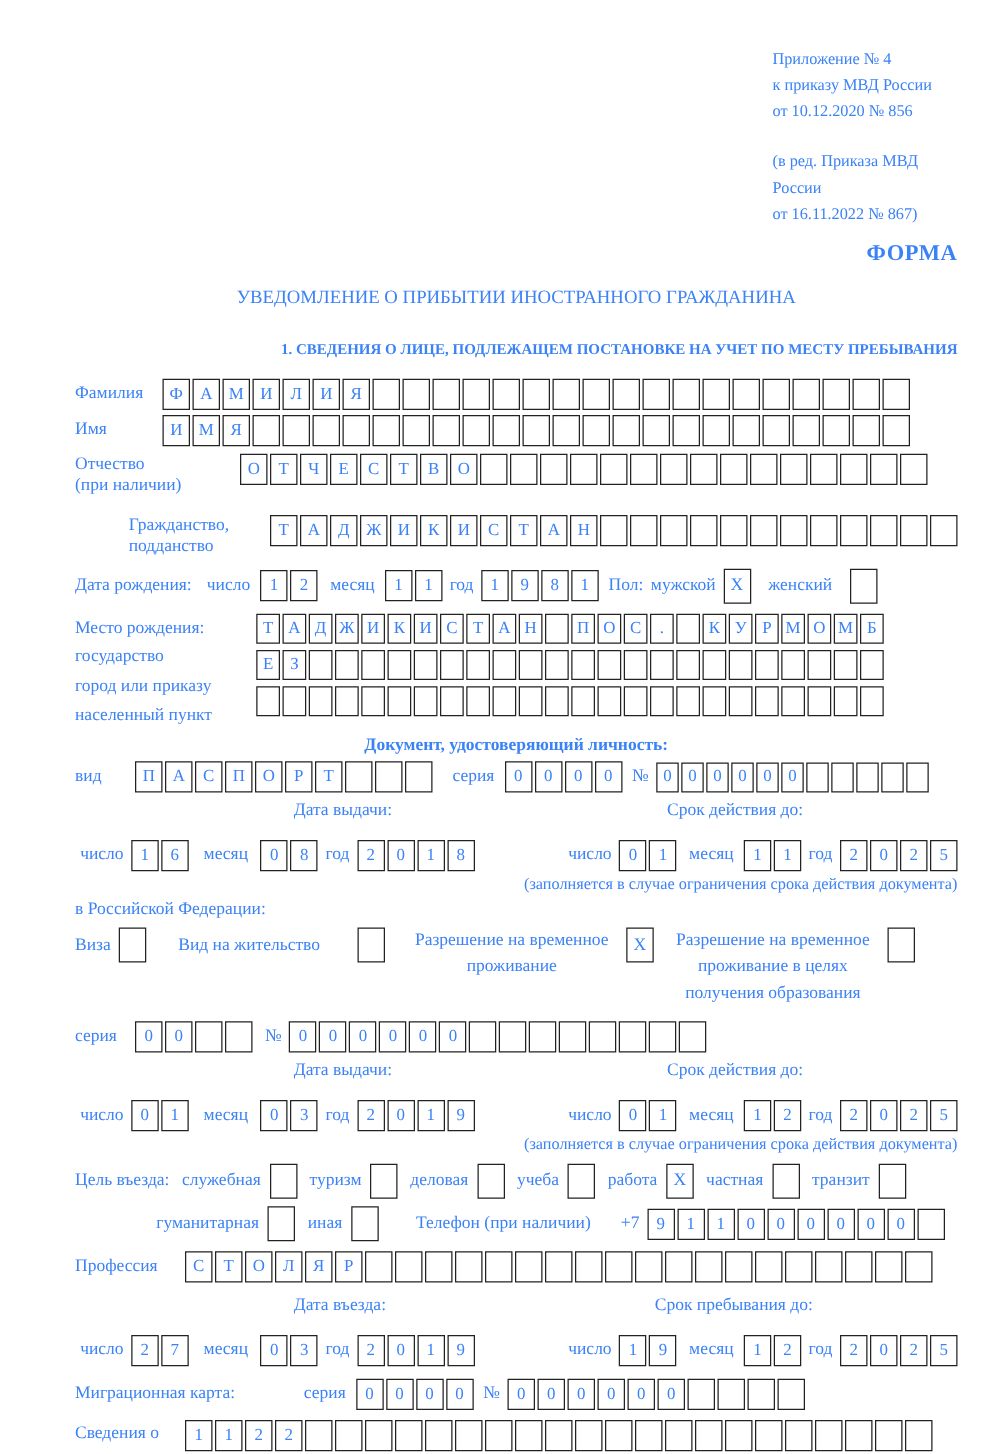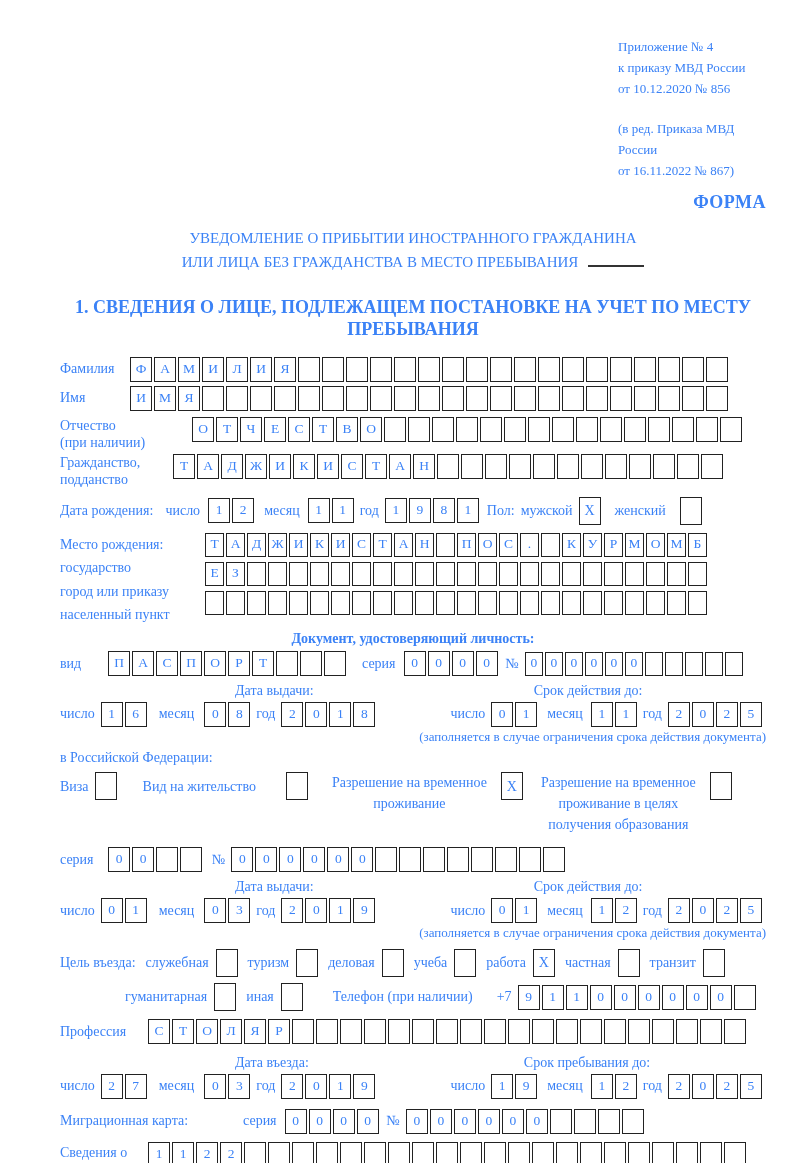--- a/index.html
+++ b/index.html
@@ -7,35 +7,35 @@
     width:800px;height:1163px;box-sizing:border-box;
     padding:36px 34px 0 60px;overflow:hidden;position:relative;
     font-family:"Liberation Serif","DejaVu Serif",serif;color:#3b82f6;
     font-size:14px;line-height:1.25;background:#fff;
   }
   .appendix{margin-left:558px;font-size:13px;line-height:21px;}
   .appendix .grp2{margin-top:19px;}
   .forma{font-weight:bold;text-align:right;font-size:18px;margin-top:10px;letter-spacing:.5px;}
   .title{font-weight:normal;text-align:center;font-size:15px;line-height:24px;margin-top:12px;}
   .blank-line{display:inline-block;width:56px;border-bottom:2px solid #333;margin-left:10px;}
-  .sec-head{font-weight:bold;text-align:center;font-size:18px;margin-top:22px;}
+  .sec-head{font-weight:bold;text-align:right;font-size:12px;margin-top:22px;}
   .row{display:flex;align-items:center;}
   .rowt{display:flex;align-items:flex-start;}
   .cells{display:inline-flex;gap:2px;flex:none;}
   .cell{flex:none;width:20px;height:23px;border:1.6px solid #222;display:inline-flex;
         align-items:center;justify-content:center;font-size:13.5px;background:#fff;}
   .cells.xs .cell{width:17px;height:22px;}
   .cells.sm .cell{width:16px;height:22px;}
   .cb{flex:none;width:20px;height:26px;border:1.6px solid #222;display:inline-flex;
       align-items:center;justify-content:center;font-size:14px;background:#fff;}
   .lbl{flex:none;}
   .lblcol{flex:none;}
   .w70{width:70px;}.w132{width:132px;}.w113{width:113px;}.w145{width:145px;}.w88{width:88px;}
   .ctrblock{text-align:center;line-height:21px;}
-  .mt2{margin-top:2px;}.mt4{margin-top:4px;}.mt6{margin-top:6px;}.mt8{margin-top:8px;}
+  .mt2{margin-top:14px;justify-content:flex-end;}.mt4{margin-top:4px;}.mt6{margin-top:6px;}.mt8{margin-top:8px;}
   .mt10{margin-top:10px;font-family:Liberation Serif, serif;}.mt12{margin-top:12px;}.mt16{margin-top:16px;}
   .ml6{margin-left:6px;}.ml8{margin-left:8px;}.ml10{margin-left:10px;}.ml12{margin-left:12px;}
   .ml14{margin-left:14px;}.ml16{margin-left:16px;}.ml18{margin-left:18px;}.ml24{margin-left:24px;}
   .ml26{margin-left:26px;}.ml30{margin-left:30px;}.ml55{margin-left:55px;}.ml65{margin-left:65px;}
   .ml75{margin-left:75px;}.ml175{margin-left:175px;}.ml215{margin-left:215px;}
   .ml220{margin-left:220px;}
   .dochead{font-weight:bold;text-align:center;font-size:14px;margin-top:3px;}
   .bprows .cells{margin-bottom:5px;}
   .bplines div{line-height:23.5px;}
   .lrlines div{line-height:22.5px;}
@@ -52,21 +52,20 @@
     <div>к приказу МВД России</div>
     <div>от 10.12.2020 № 856</div>
     <div class="grp2">(в ред. Приказа МВД России</div>
     <div>от 16.11.2022 № 867)</div>
   </div>
 
   <div class="forma">ФОРМА</div>
 
   <div class="title">
     <div>УВЕДОМЛЕНИЕ О ПРИБЫТИИ ИНОСТРАННОГО ГРАЖДАНИНА</div>
-    <div><span>ИЛИ ЛИЦА БЕЗ ГРАЖДАНСТВА В МЕСТО ПРЕБЫВАНИЯ</span><span class="blank-line"></span></div>
   </div>
 
   <div class="sec-head">1. СВЕДЕНИЯ О ЛИЦЕ, ПОДЛЕЖАЩЕМ ПОСТАНОВКЕ НА УЧЕТ ПО МЕСТУ ПРЕБЫВАНИЯ</div>
 
   <div class="row mt16">
     <span class="lbl w70">Фамилия</span>
     <span class="cells">
         <span class="cell">Ф</span>
         <span class="cell">А</span>
         <span class="cell">М</span>

